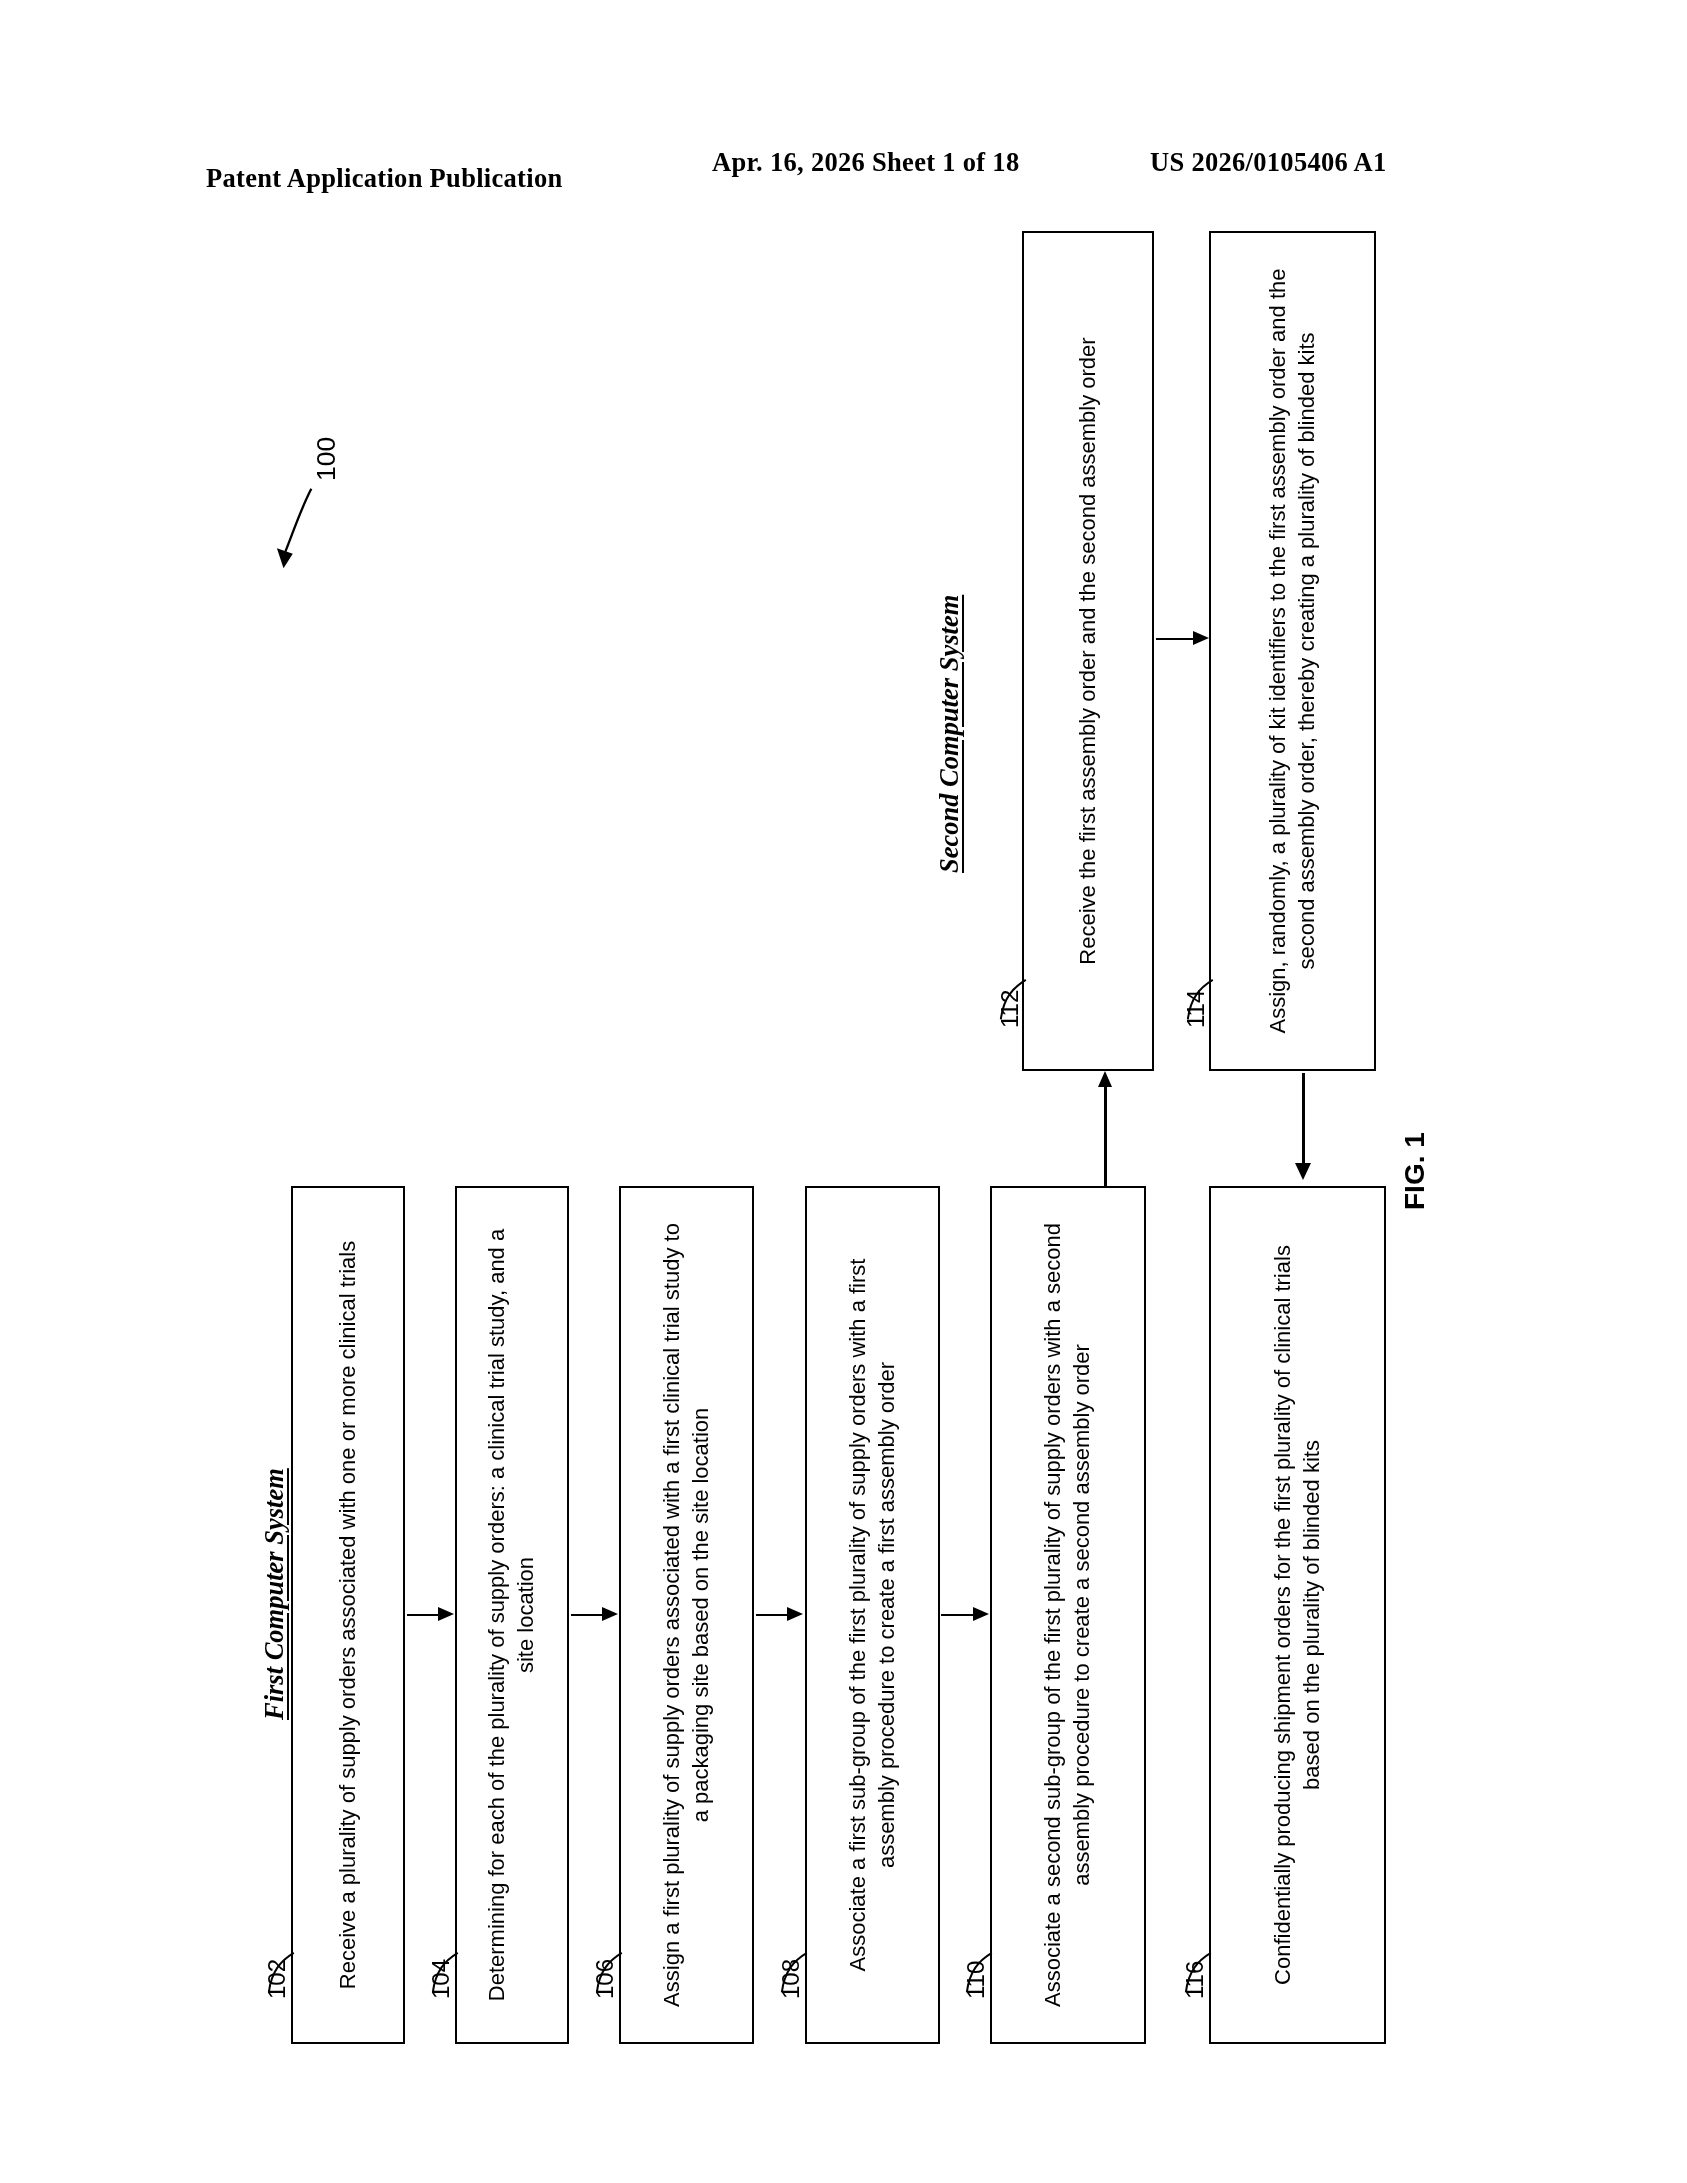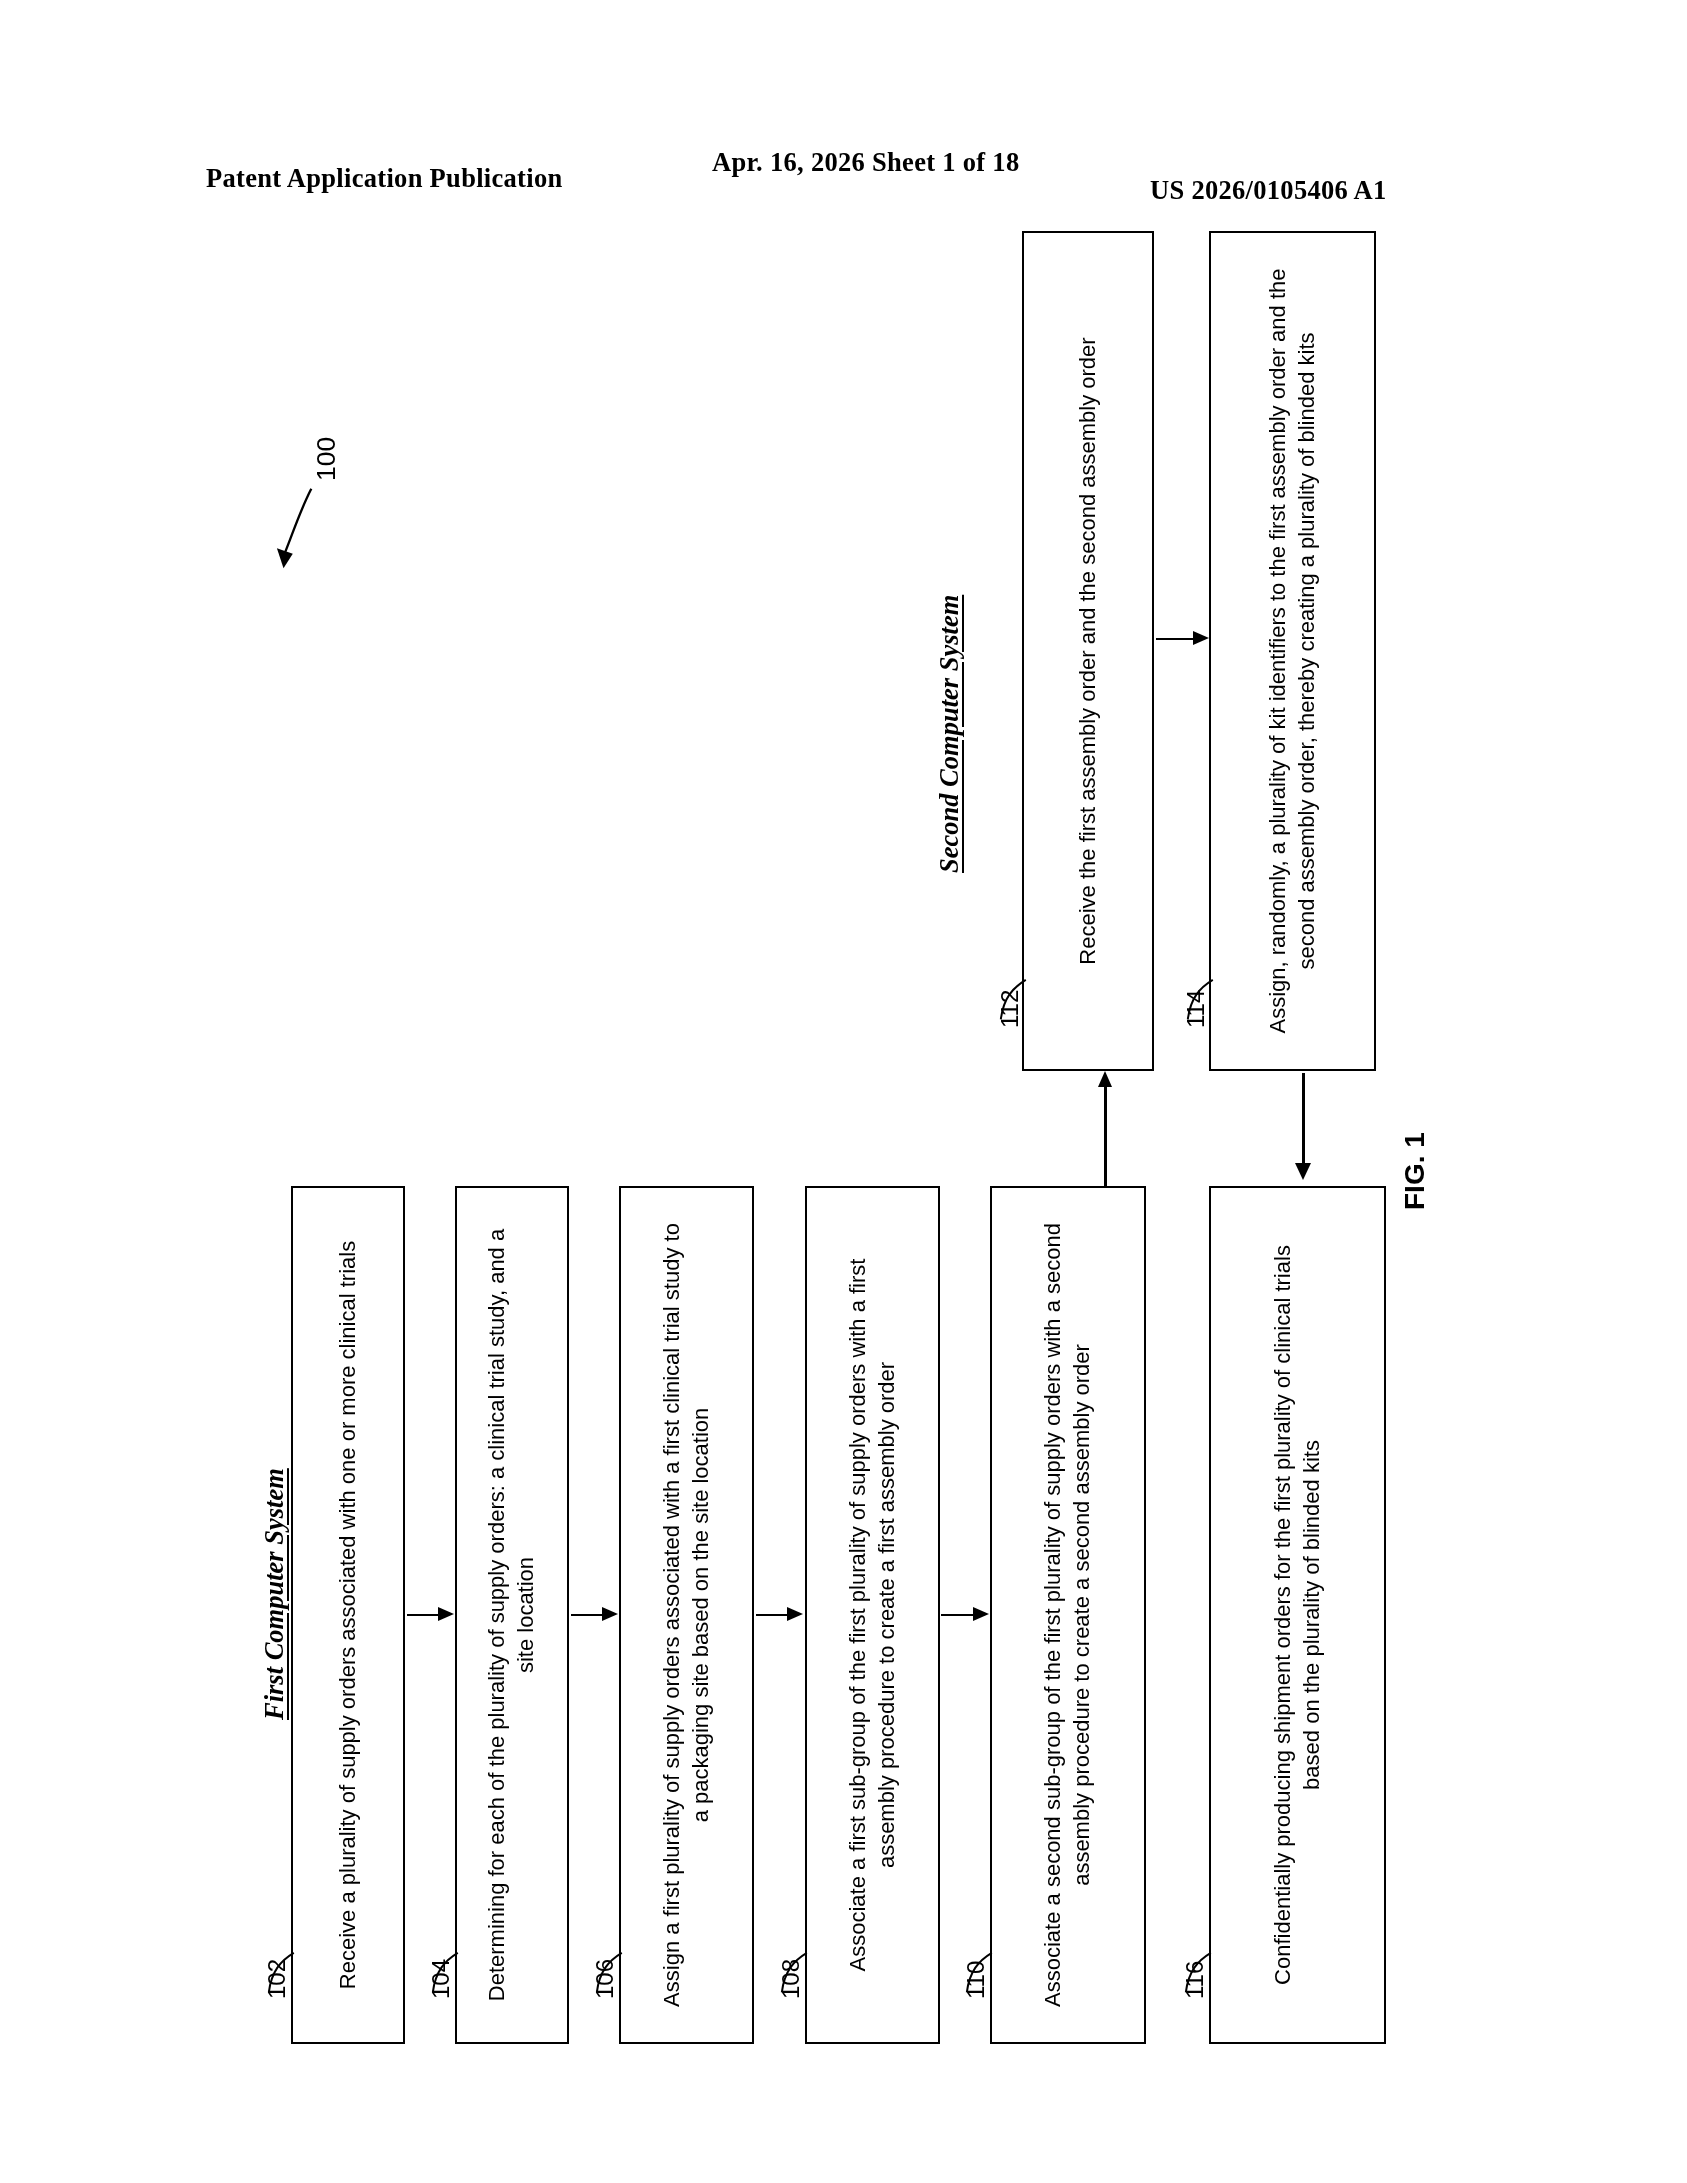--- a/index.html
+++ b/index.html
@@ -24,21 +24,21 @@
     height: 40px;
     font-family: "Liberation Serif", serif;
     font-weight: bold;
     font-size: 26.5px;
     color: #000;
     letter-spacing: 0.3px;
     white-space: nowrap;
   }
   #header .h-pub  { position: absolute; left: 206px;  top: 16px; }
   #header .h-date { position: absolute; left: 712px; top: 0; }
-  #header .h-num  { position: absolute; left: 1150px; top: 0; margin-top: 28px; }
+  #header .h-num  { position: absolute; left: 1150px; top: 0; }
 
   
   #figure {
     position: absolute;
     left: 0;
     top: 198px;
     width: 1687px;
     height: 1919px;
   }
 

